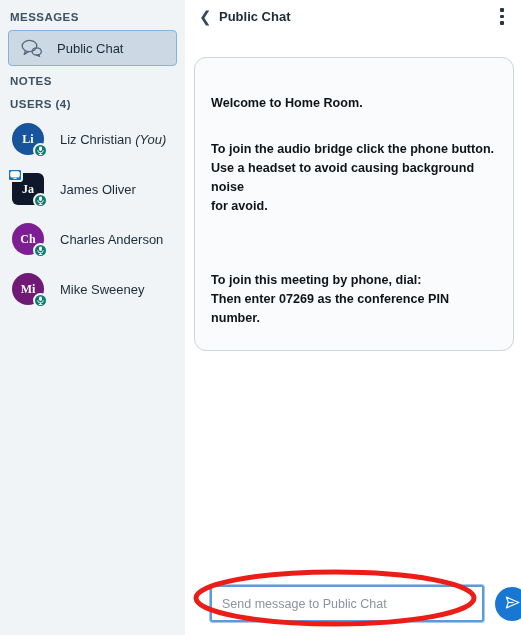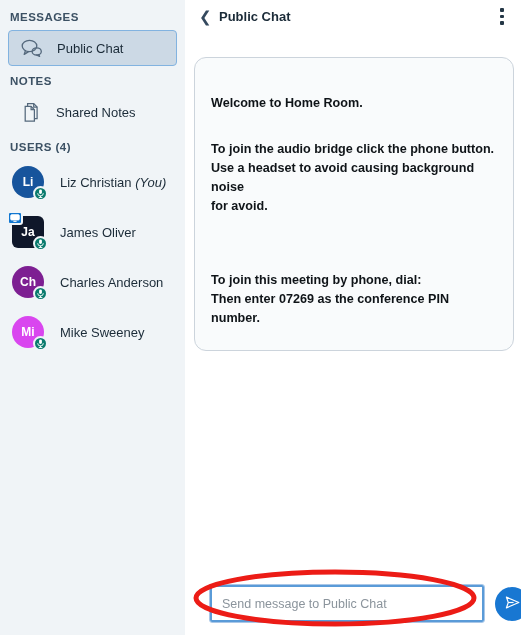--- a/index.html
+++ b/index.html
@@ -91,20 +91,21 @@
     height: 32px;
     border-radius: 50%;
     display: flex;
     align-items: center;
     justify-content: center;
     color: #ffffff;
     font-size: 12px;
     font-weight: bold;
     line-height: 1;
     box-sizing: border-box;
+    font-family: Liberation Serif, serif;
   }
   .avatar.presenter { border-radius: 6px; }
   .mic-badge {
     position: absolute;
     right: -4px;
     bottom: -3px;
     width: 15px;
     height: 15px;
     border-radius: 50%;
     background: #0b7b6e;
@@ -275,31 +276,20 @@
           <path d="M4.5 11.4 L3.2 15.4 L7.6 12.6" stroke-linejoin="round" fill="none"></path>
           <ellipse cx="15.7" cy="12.4" rx="4.6" ry="3.6"></ellipse>
           <path d="M17.6 15.1 L18.6 17.4 L15.4 15.9" stroke-linejoin="round" fill="none"></path>
         </svg>
       </span>
       <span class="nav-label">Public Chat</span>
     </div>
 
     <div id="notes-title" class="section-title">NOTES</div>
 
-    <div class="nav-item">
-      <span class="nav-icon">
-        <svg width="20" height="21" viewBox="0 0 20 21" fill="none" stroke="#54687c" stroke-width="1.25">
-          <path d="M6.6 1.6 h6.1 l3.4 3.4 v11.6 h-9.5 z" fill="#f0f4f7"></path>
-          <path d="M12.7 1.6 v3.4 h3.4"></path>
-          <path d="M4.2 4.4 h5.9 l3.3 3.3 v11.5 h-9.2 z" fill="#f0f4f7"></path>
-          <path d="M10.1 4.4 v3.3 h3.3"></path>
-        </svg>
-      </span>
-      <span class="nav-label">Shared Notes</span>
-    </div>
 
     <div id="users-title" class="section-title">USERS (4)</div>
 
     <div id="users-list">
 
       <div class="user-row">
         <div class="avatar-wrap">
           <div class="avatar" style="background:#17549c">Li</div>
           <div class="mic-badge">
             <svg width="7" height="9" viewBox="0 0 7 9" fill="#ffffff">
@@ -351,21 +341,21 @@
             </svg>
           </div>
         </div>
         <div class="user-name">
           <span>Charles Anderson</span>
         </div>
       </div>
 
       <div class="user-row">
         <div class="avatar-wrap">
-          <div class="avatar" style="background:#d946ef">Mi</div>
+          <div class="avatar" style="background:#701a75">Mi</div>
           <div class="mic-badge">
             <svg width="7" height="9" viewBox="0 0 7 9" fill="#ffffff">
               <rect x="2.1" y="0.4" width="2.8" height="4.6" rx="1.4"></rect>
               <path d="M0.7 4.2 a2.8 2.8 0 0 0 5.6 0" fill="none" stroke="#ffffff" stroke-width="0.9"></path>
               <rect x="3.1" y="6.6" width="0.9" height="1.9"></rect>
               <rect x="1.8" y="8.1" width="3.5" height="0.9"></rect>
             </svg>
           </div>
         </div>
         <div class="user-name">

